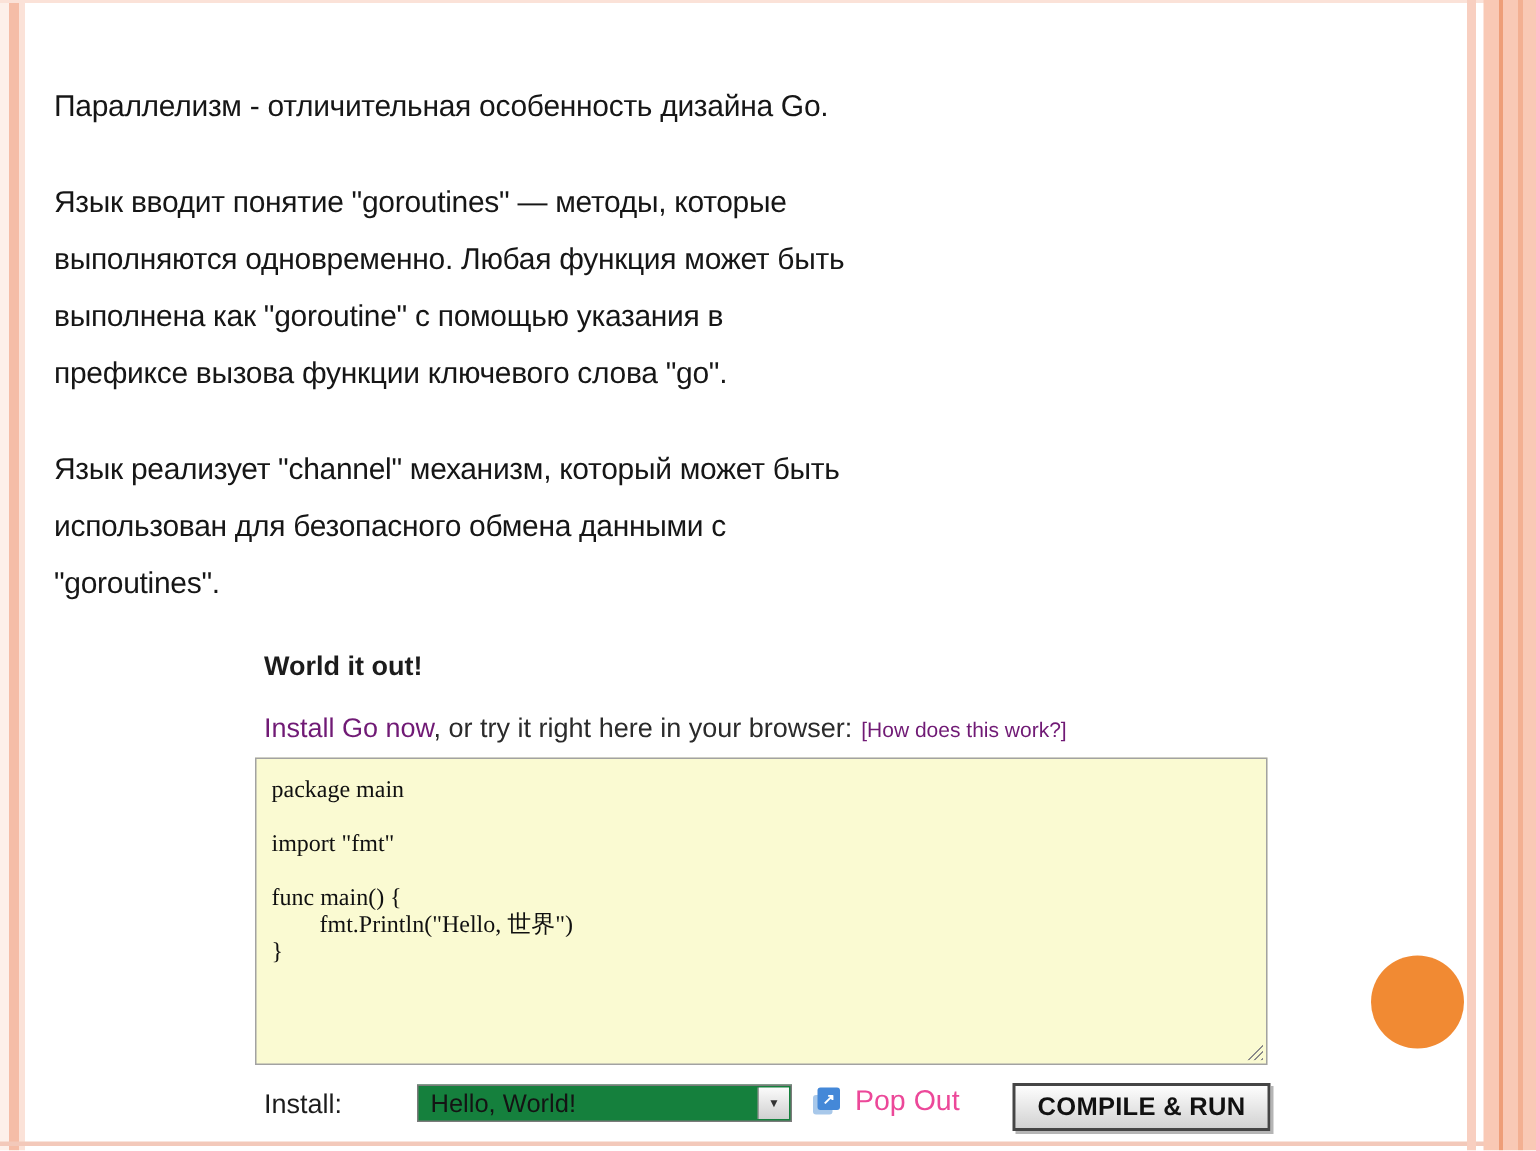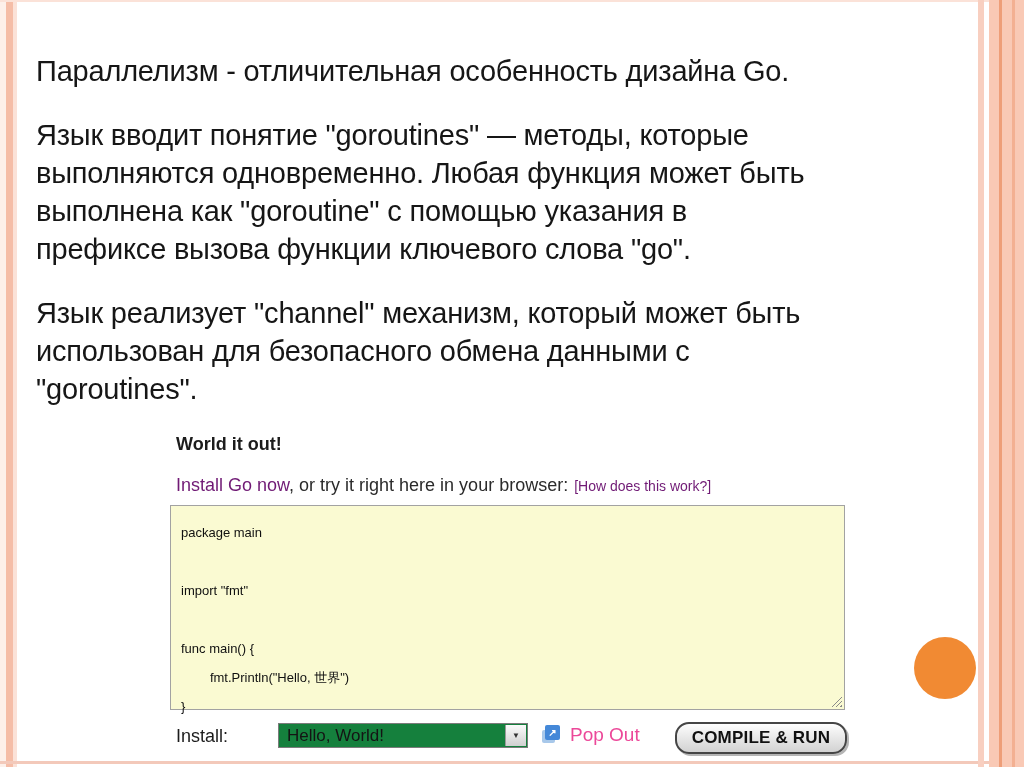--- a/index.html
+++ b/index.html
@@ -29,21 +29,21 @@
       #f3b092 23px,#f3b092 26px,
       #f9c9b5 26px);
   }
   .orange-circle{
     position:absolute;left:914px;top:637px;width:62px;height:62px;
     border-radius:50%;background:#F18A33;
   }
   
   .slide-par{
     position:absolute;left:36px;width:935px;
-    font-size:29px;line-height:38px;color:#161616;
+    font-size:20px;line-height:38px;color:#161616;
     white-space:pre-line;letter-spacing:-0.2px;
   }
   .p1{top:52px;}
   .p2{top:116px;}
   .p3{top:294px;}
   
   .widget-heading{
     position:absolute;left:176px;top:434px;
     font-size:18px;font-weight:bold;color:#1c1c1c;
   }
@@ -52,22 +52,22 @@
     font-size:18px;color:#2b2b2b;white-space:nowrap;
   }
   .link{color:#701a75;text-decoration:none;cursor:pointer;}
   .how-link{font-size:14px;margin-left:6px;}
   .code-box{
     position:absolute;left:170px;top:505px;width:675px;height:205px;
     background:#FAFAD2;border:1px solid #a2a2a2;box-sizing:border-box;
     padding:12px 10px;
   }
   .code-box pre{
-    margin:0;font-family:Liberation Sans, sans-serif;
-    font-size:13px;line-height:29px;color:#101010;
+    margin:0;font-family:Liberation Serif, serif;
+    font-size:16px;line-height:18px;color:#101010;
   }
   .resize-handle{
     position:absolute;right:2px;bottom:2px;width:11px;height:11px;
     background:repeating-linear-gradient(135deg,
       transparent 0px,transparent 2px,#8a8a8a 2px,#8a8a8a 3px);
     clip-path:polygon(100% 0,100% 100%,0 100%);
   }
   .examples-label{
     position:absolute;left:176px;top:726px;font-size:18px;color:#1c1c1c;
   }
@@ -99,21 +99,21 @@
     color:#ffffff;font-size:10px;font-weight:bold;
     display:flex;align-items:center;justify-content:center;
   }
   .popout-label{
     position:absolute;left:570px;top:724px;
     font-size:19px;color:#ec4899;cursor:pointer;
   }
   .compile-btn{
     position:absolute;left:675px;top:722px;width:172px;height:32px;
     background:linear-gradient(#fdfdfd,#d2d2d2);
-    border:2px solid #454545;border-radius:14px;box-sizing:border-box;
+    border:2px solid #454545;border-radius:0;box-sizing:border-box;
     box-shadow:2px 2px 0 #b5b5b5;
     font-family:"Liberation Sans",sans-serif;
     font-size:17px;font-weight:bold;color:#111111;
     display:flex;align-items:center;justify-content:center;
     letter-spacing:0.2px;cursor:pointer;
   }
 </style>
 </head>
 <body>
 

